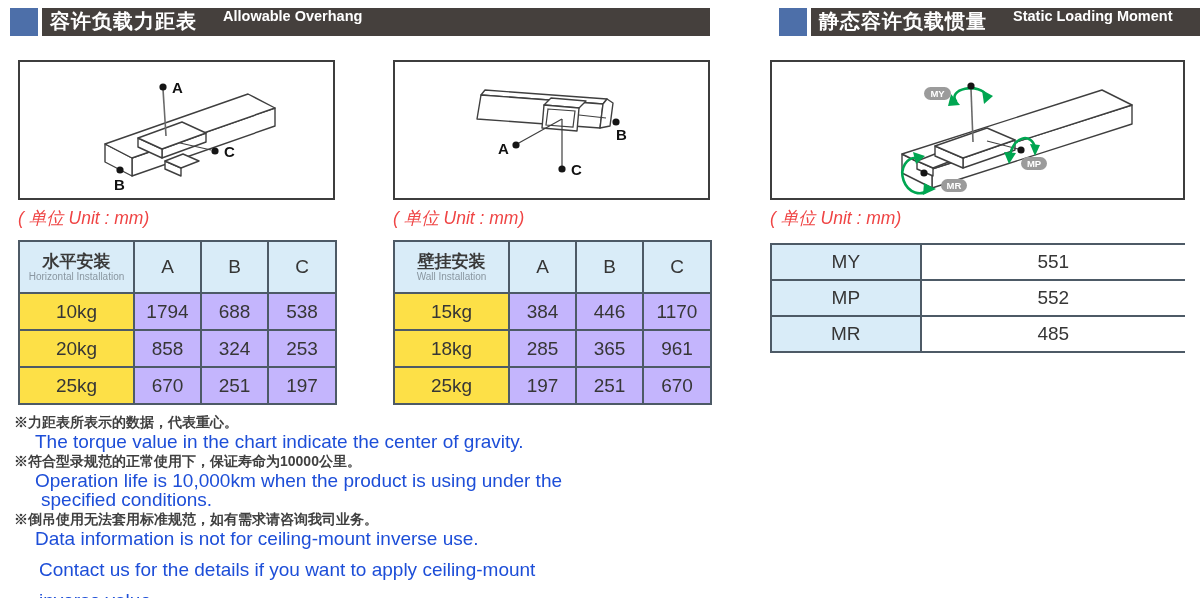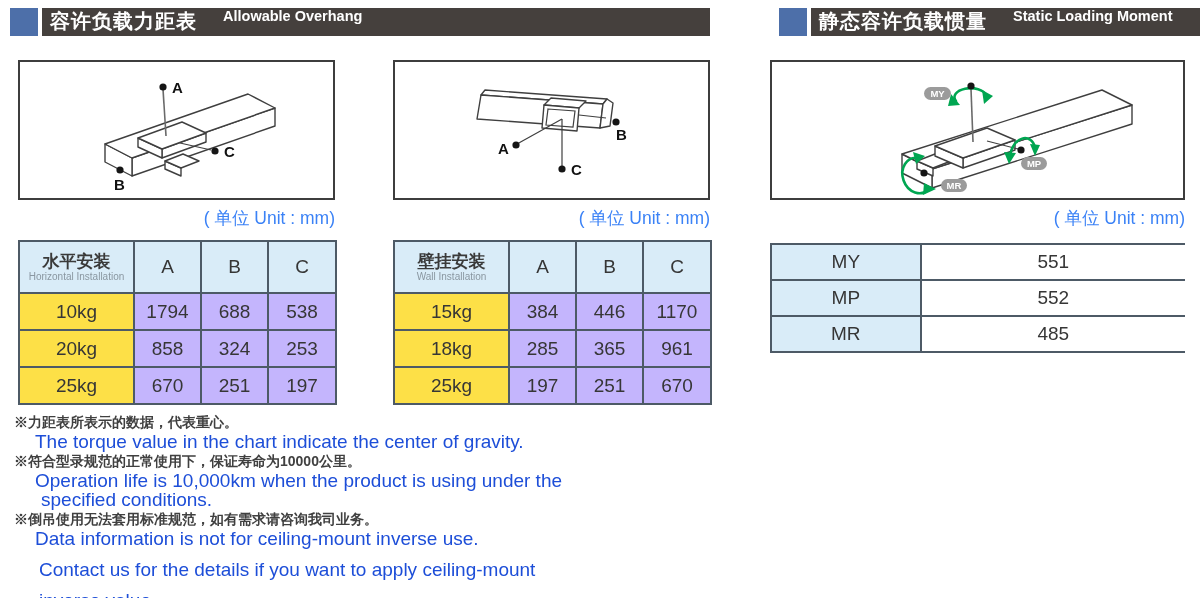--- a/index.html
+++ b/index.html
@@ -26,21 +26,21 @@
   .wire { fill:none; stroke:#3f3f3f; stroke-width:1.2; }
   .axis { fill:none; stroke:#6a6a6a; stroke-width:1.6; }
   .dot  { fill:#151515; }
   .dlabel { font-family:"Liberation Sans", sans-serif; font-size:15px; font-weight:bold; fill:#111; }
   .grn  { fill:none; stroke:#00a651; stroke-width:2.6; stroke-linecap:round; }
   .grnfill { fill:#00a651; stroke:none; }
   .pill { fill:#9b9b9b; stroke:none; }
   .pilltext { font-family:"Liberation Sans", sans-serif; font-size:9.5px; font-weight:bold; fill:#ffffff; text-anchor:middle; }
 
   
-  .unit { position:absolute; top:206px; text-align:right; font-size:17.5px; color:#3b82f6; white-space:nowrap; }
+  .unit { position:absolute; top:206px; font-size:17.5px; color:#ef4444; white-space:nowrap;font-style:italic; }
 
   
   .grid { position:absolute; border-collapse:collapse; table-layout:fixed; background:#fff; }
   .grid th, .grid td {
     border:2px solid #4d5a66; text-align:center; vertical-align:middle; padding:0;
   }
   .grid th { background:#d9ecf8; height:52px; font-weight:normal; font-size:19px; color:#363636; }
   .grid .th-zh { font-size:17px; font-weight:bold; color:#3a3a3a; line-height:19px; }
   .grid .th-en { font-size:10px; color:#8a97a1; line-height:11px; }
   .grid td { height:37px; font-size:19px; color:#363636; background:#c4b5fd; }

